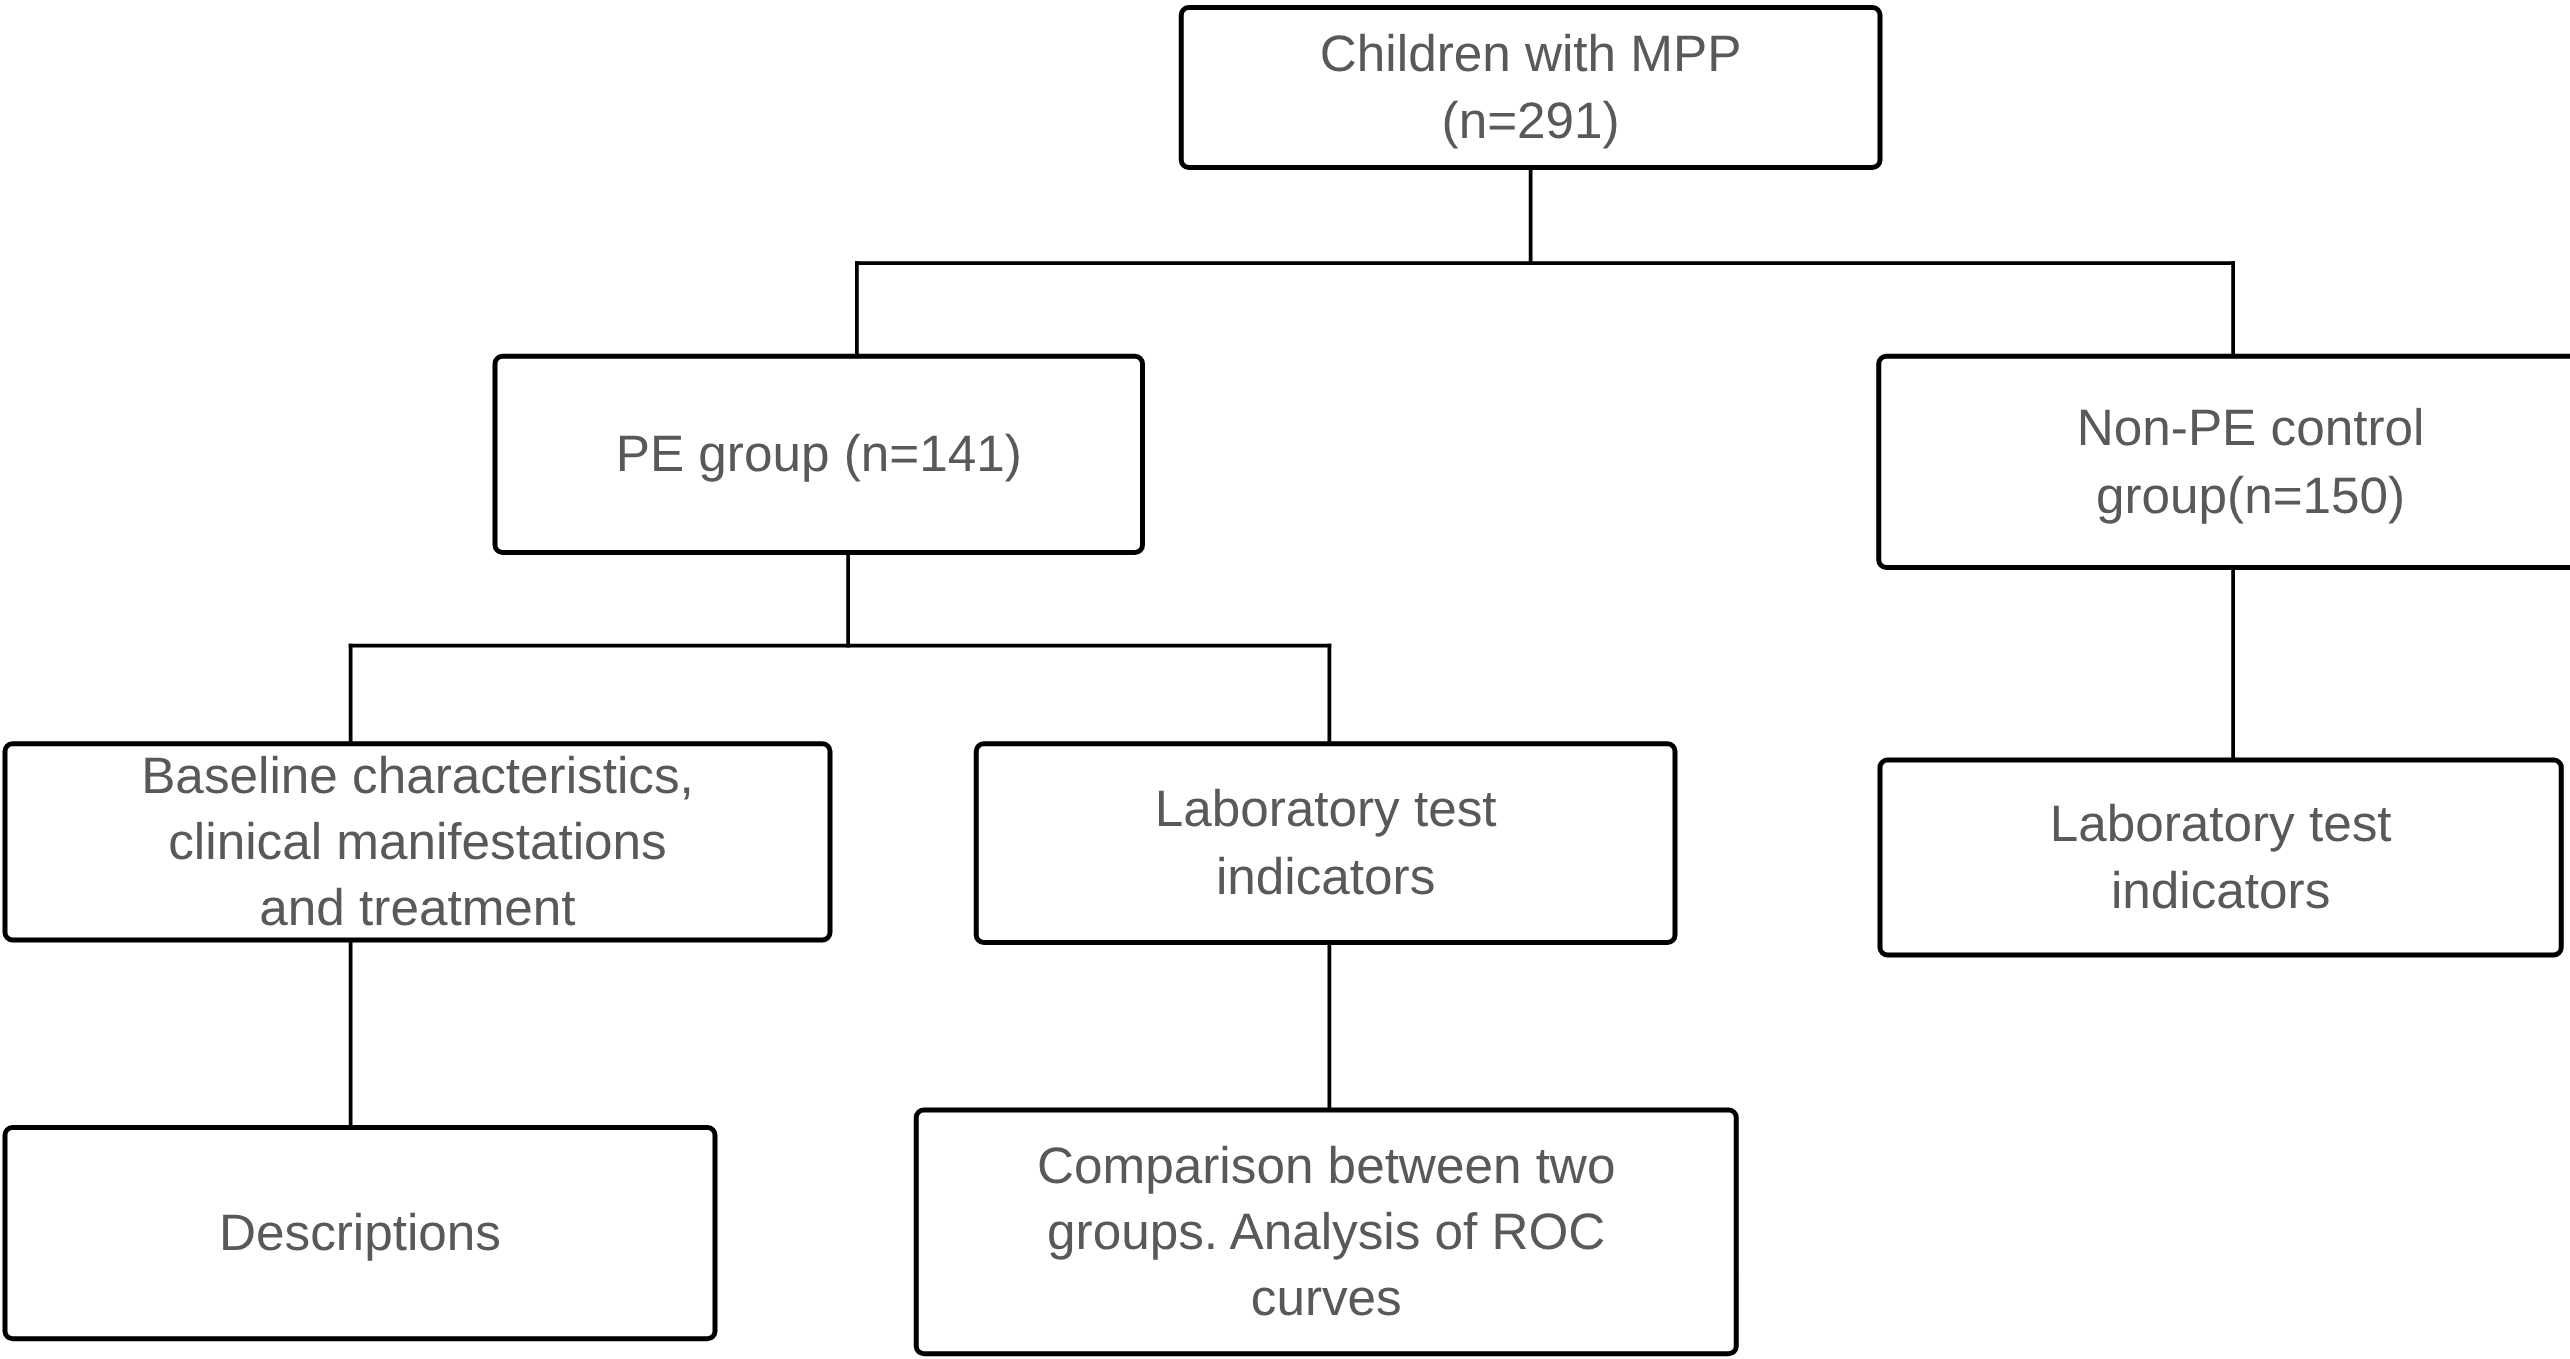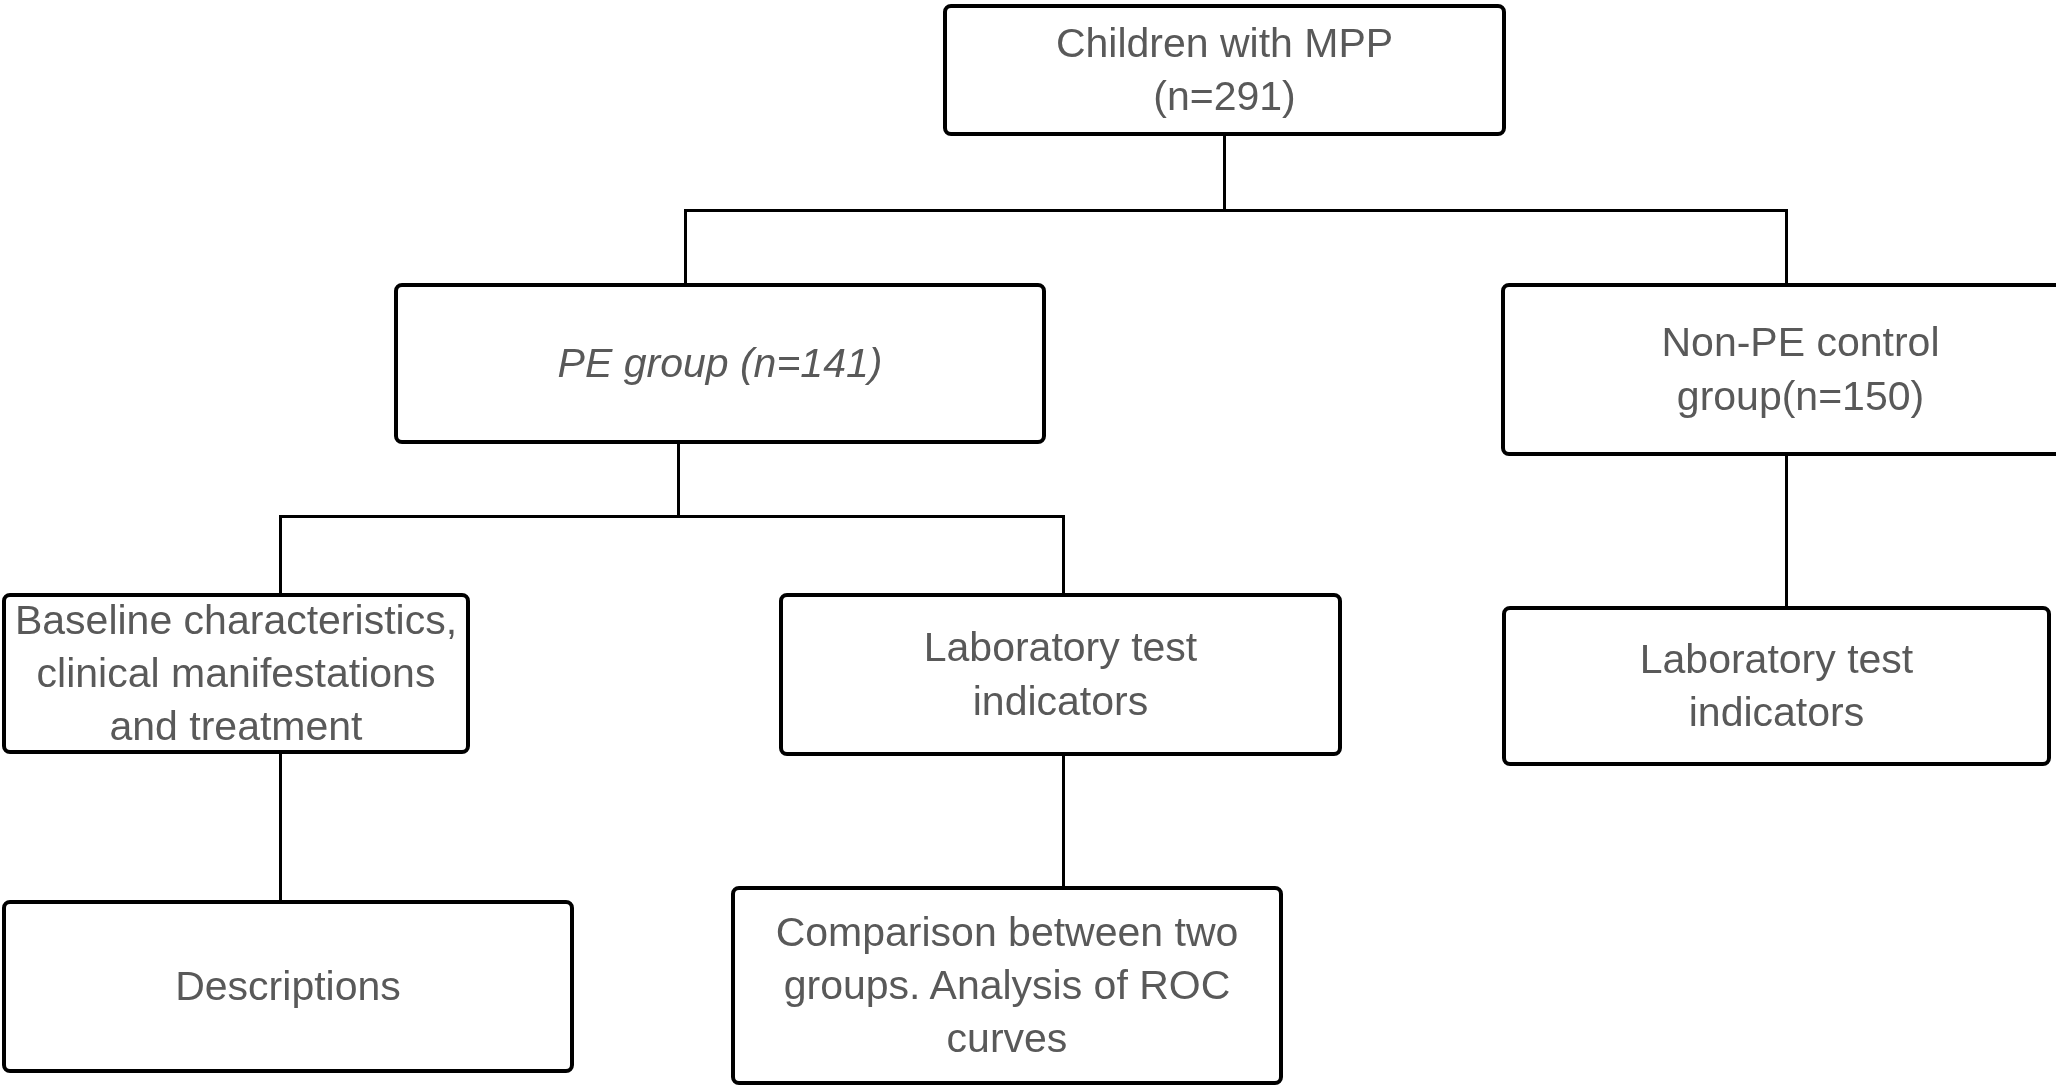--- a/index.html
+++ b/index.html
@@ -34,27 +34,27 @@
   .line {
     position: absolute;
     background: #000000;
     z-index: 1;
   }
   .line.v { width: 3px; }
   .line.h { height: 3px; }
 
   
   #n-root     { left: 943px;  top: 4px;   width: 563px; height: 132px; }
-  #n-pe       { left: 394px;  top: 283px; width: 652px; height: 161px; font-style: italic; }
+  #n-pe       { left: 394px;  top: 283px; width: 522px; height: 161px; }
   #n-nonpe    { left: 1501px; top: 283px; width: 599px; height: 173px; }
-  #n-baseline { left: 2px;    top: 593px; width: 468px; height: 161px; }
+  #n-baseline { left: 2px;    top: 593px; width: 664px; height: 161px; }
   #n-labpe    { left: 779px;  top: 593px; width: 563px; height: 163px; }
   #n-labnonpe { left: 1502px; top: 606px; width: 549px; height: 160px; }
   #n-desc     { left: 2px;    top: 900px; width: 572px; height: 173px; }
-  #n-comp     { left: 731px;  top: 886px; width: 552px; height: 199px; }
+  #n-comp     { left: 731px;  top: 886px; width: 660px; height: 199px; }
 
   
   #c-root-down    { left: 1223px; top: 134px; height: 78px; }
   #c-top-h        { left: 684px;  top: 209px; width: 1104px; }
   #c-pe-in        { left: 684px;  top: 209px; height: 76px; }
   #c-nonpe-in     { left: 1785px; top: 209px; height: 76px; }
   #c-pe-out       { left: 677px;  top: 442px; height: 76px; }
   #c-mid-h        { left: 279px;  top: 515px; width: 786px; }
   #c-baseline-in  { left: 279px;  top: 515px; height: 80px; }
   #c-labpe-in     { left: 1062px; top: 515px; height: 80px; }

